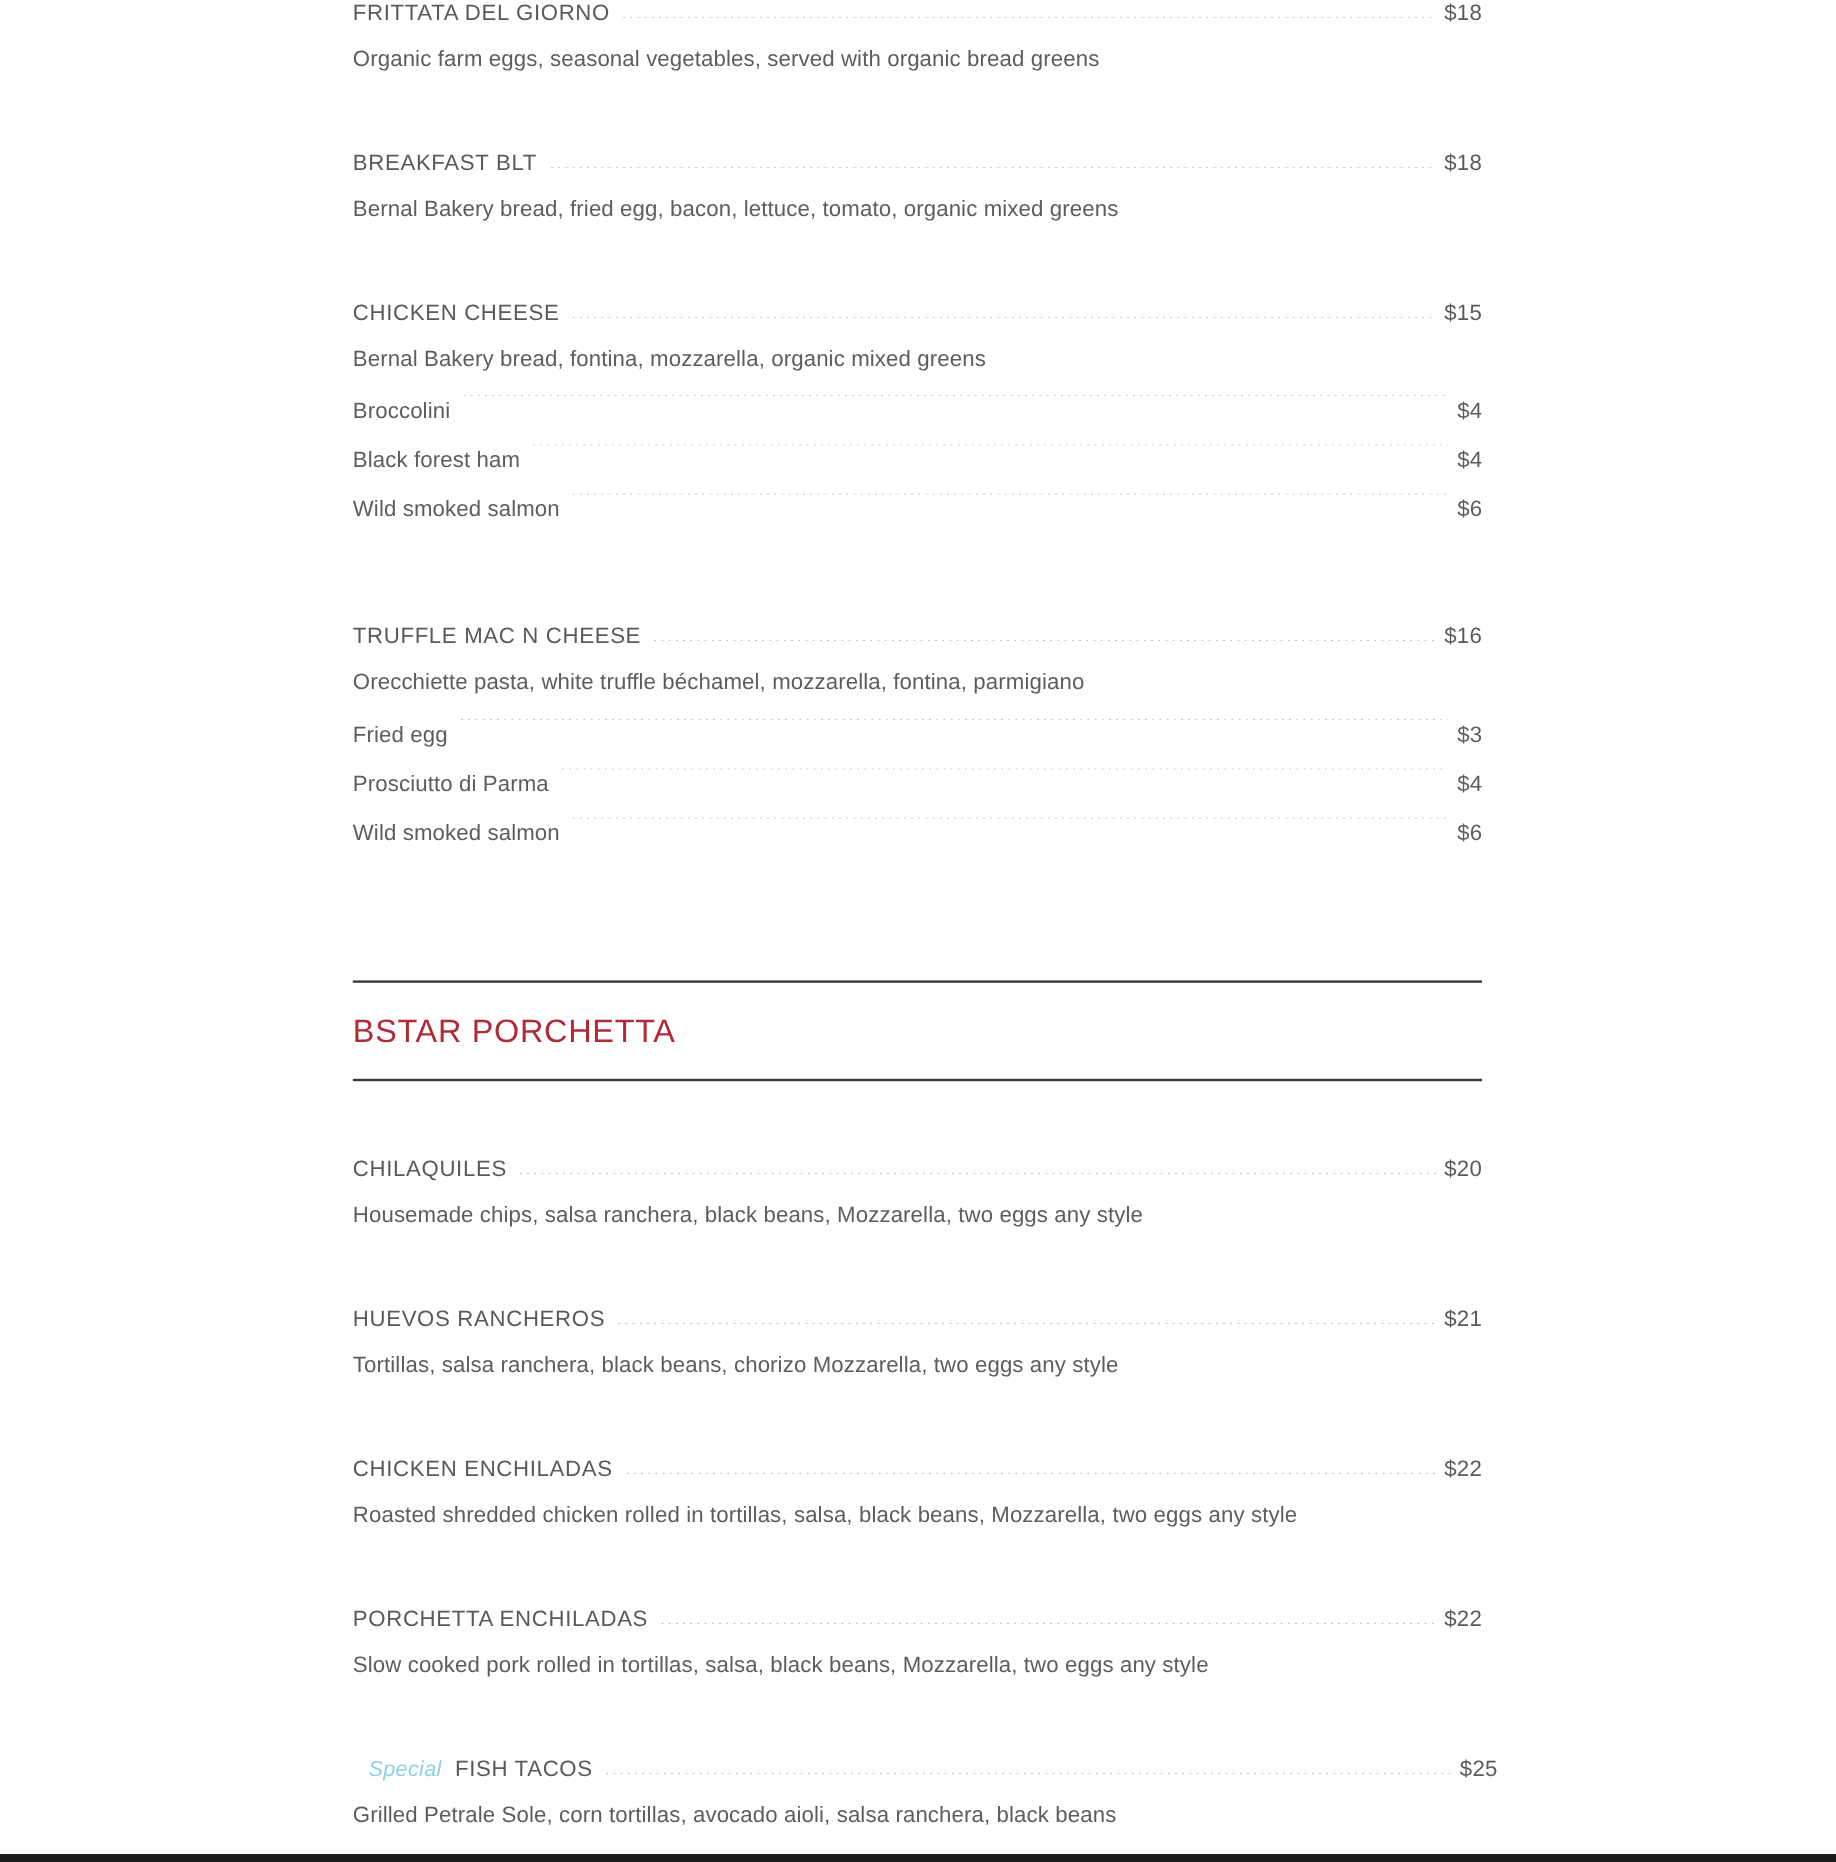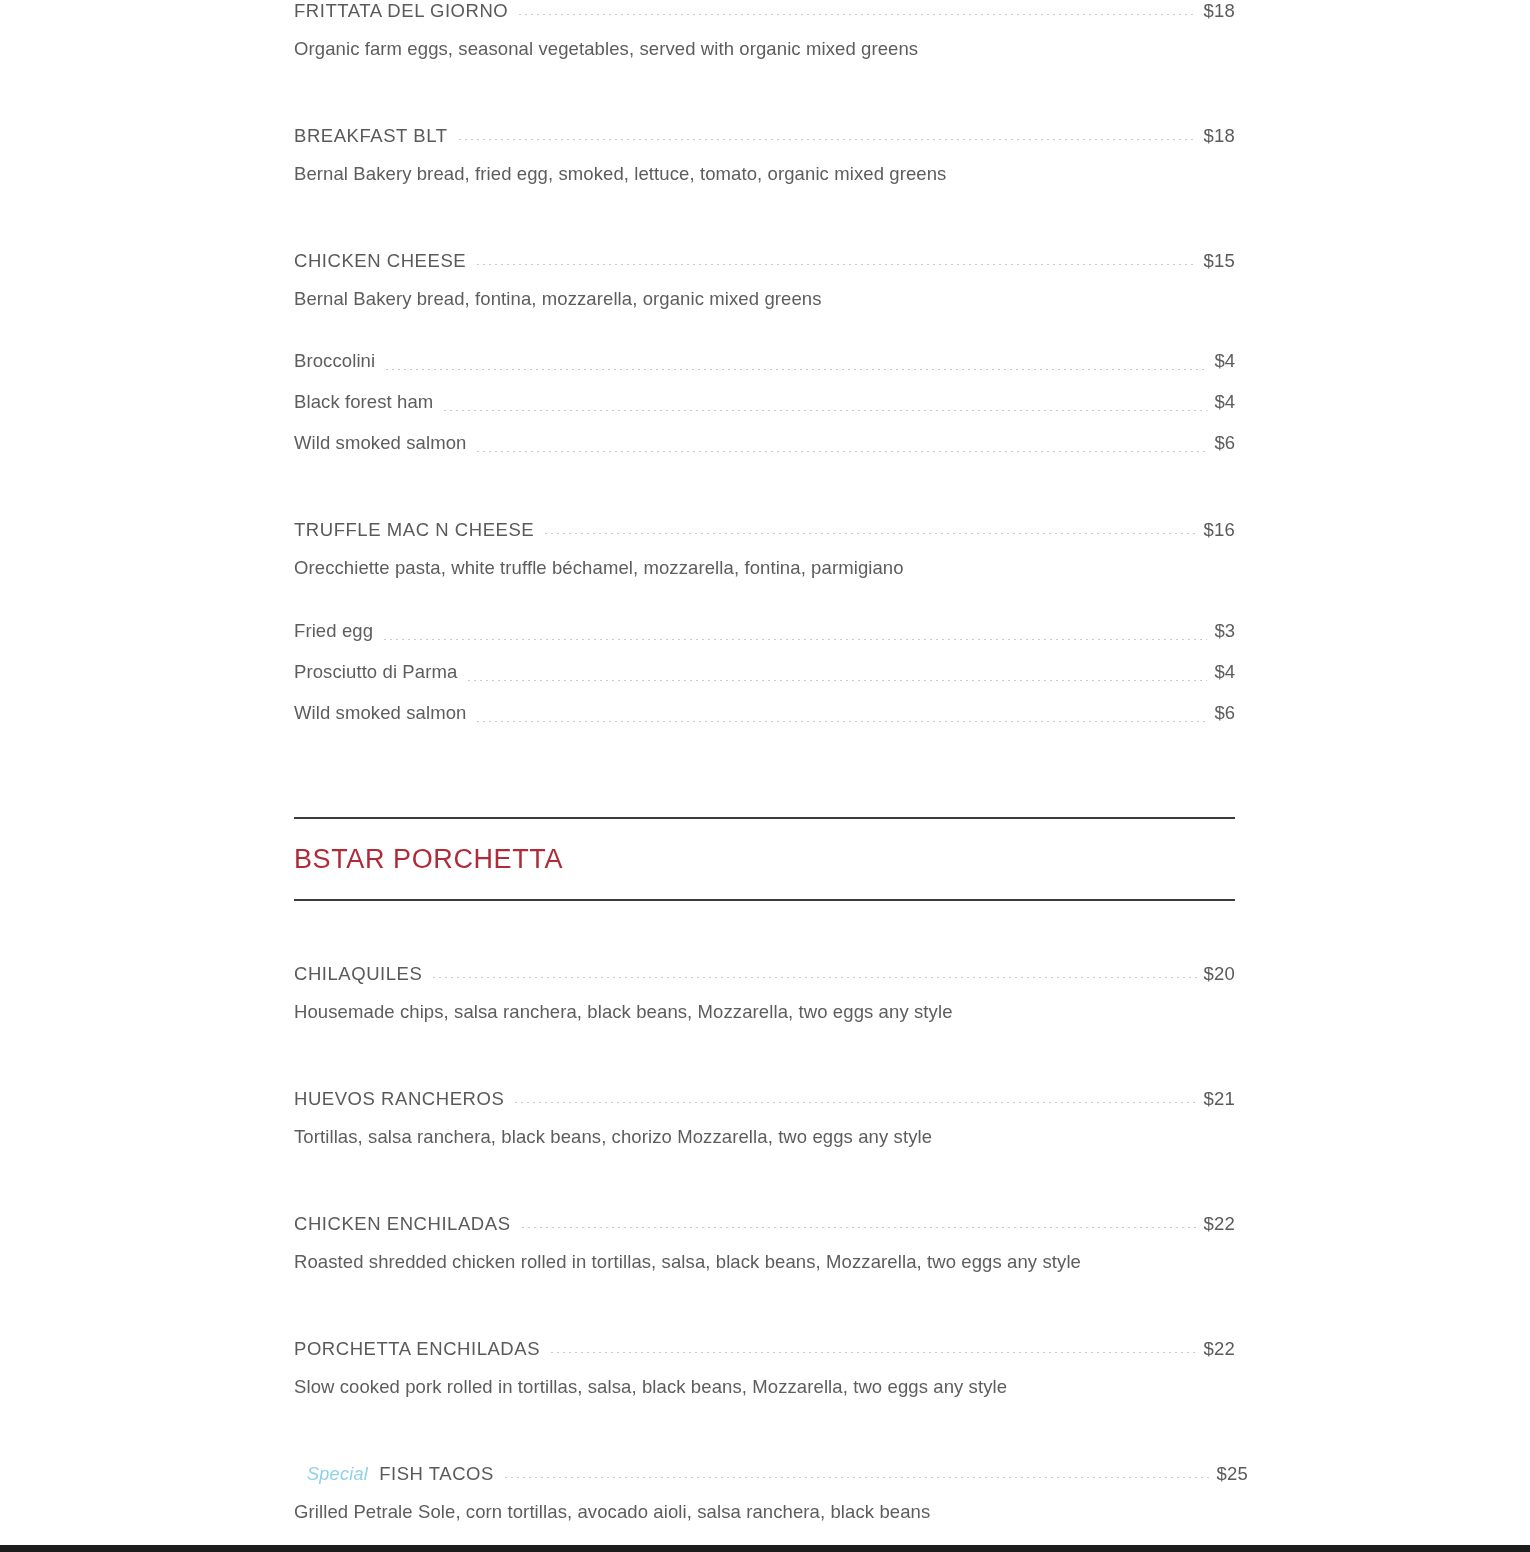--- a/index.html
+++ b/index.html
@@ -81,21 +81,21 @@
   }
 
   
   .entry-block { margin-bottom: 0; }
   .gap-large { height: 65px; }
   .gap-addon-top { height: 21px; }
 
   
   .addon-row {
     display: flex;
-    align-items: flex-end;
+    align-items: flex-start;
     width: 100%;
     height: 41px;
   }
   .addon-name {
     font-size: 18.5px;
     color: #5d5d5d;
     letter-spacing: 0.1px;
     white-space: nowrap;
   }
   .addon-price {
@@ -161,32 +161,32 @@
 <div class="page">
 
   <div class="content">
 
     <div class="menu-entry entry-block">
       <div class="entry-line">
         <span class="entry-name">FRITTATA DEL GIORNO</span>
         <span class="leader"></span>
         <span class="entry-price">$18</span>
       </div>
-      <div class="entry-desc">Organic farm eggs, seasonal vegetables, served with organic mixed greens</div>
+      <div class="entry-desc">Organic farm eggs, seasonal vegetables, served with organic bread greens</div>
     </div>
 
     <div class="gap-large"></div>
 
     <div class="menu-entry entry-block">
       <div class="entry-line">
         <span class="entry-name">BREAKFAST BLT</span>
         <span class="leader"></span>
         <span class="entry-price">$18</span>
       </div>
-      <div class="entry-desc">Bernal Bakery bread, fried egg, smoked, lettuce, tomato, organic mixed greens</div>
+      <div class="entry-desc">Bernal Bakery bread, fried egg, bacon, lettuce, tomato, organic mixed greens</div>
     </div>
 
     <div class="gap-large"></div>
 
     <div class="menu-entry entry-block">
       <div class="entry-line">
         <span class="entry-name">CHICKEN CHEESE</span>
         <span class="leader"></span>
         <span class="entry-price">$15</span>
       </div>

